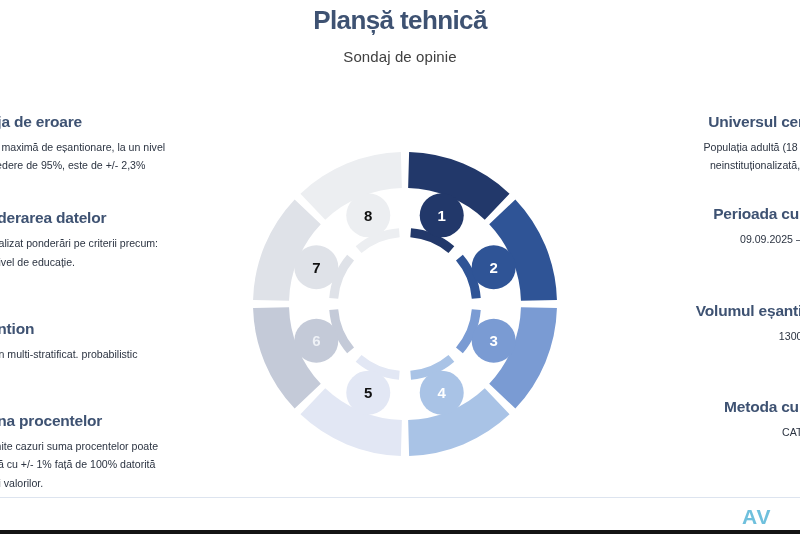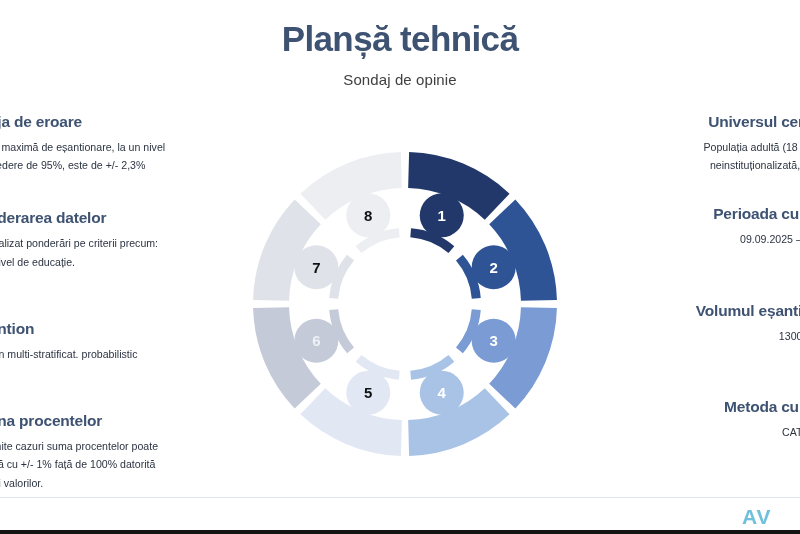--- a/index.html
+++ b/index.html
@@ -28,22 +28,22 @@
 
   
   #header {
     position: absolute;
     left: 0; top: 0;
     width: 800px;
     text-align: center;
   }
   #title {
     margin: 0;
-    padding-top: 19px;
-    font-size: 35px;
+    padding-top: 6px;
+    font-size: 26px;
     font-weight: bold;
     letter-spacing: -0.6px;
     color: #3e5272;
     line-height: 1.15;
   }
   #subtitle {
     margin: 0;
     padding-top: 12px;
     font-size: 15px;
     font-weight: normal;

